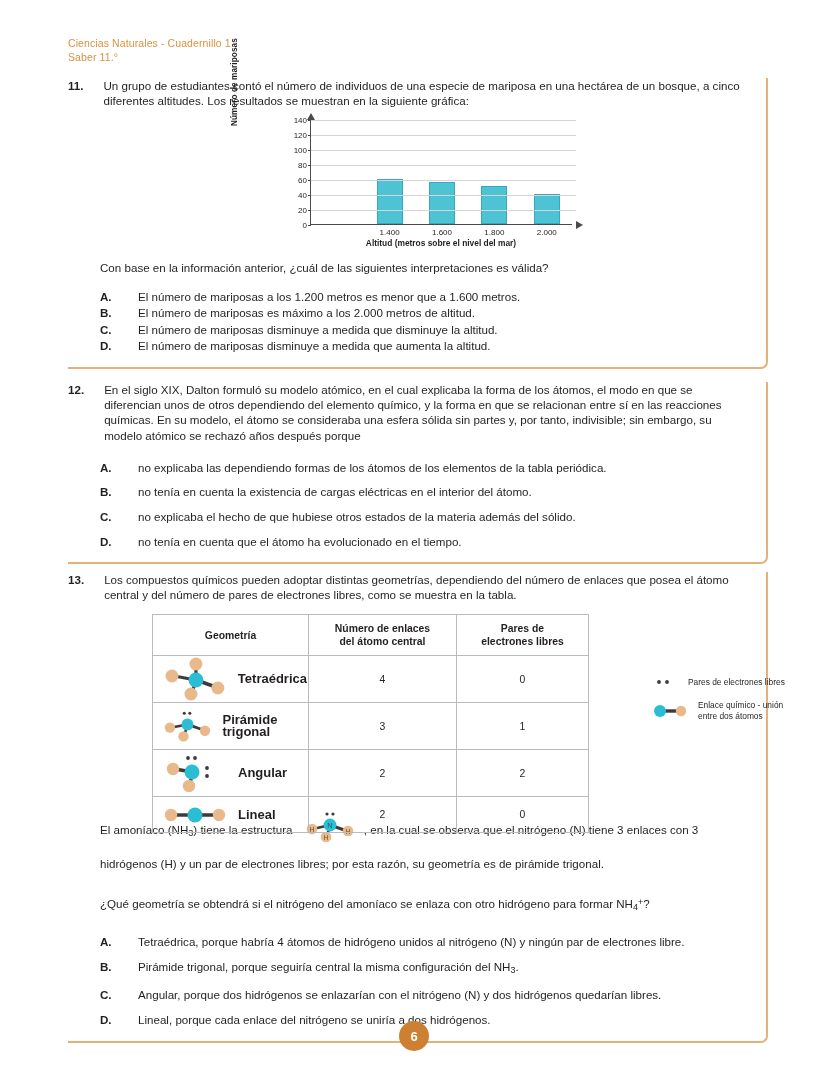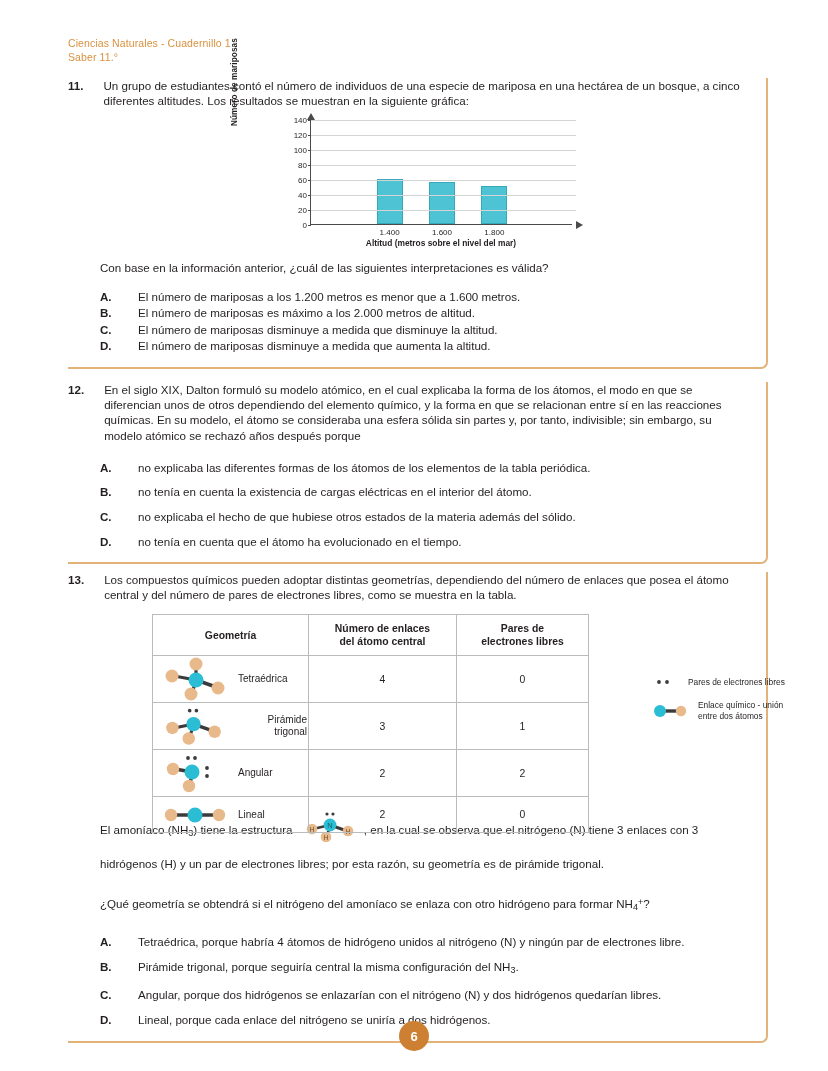--- a/index.html
+++ b/index.html
@@ -104,21 +104,21 @@
     font-size: 10.4px;
     text-align: center;
     vertical-align: middle;
   }
   table.geo th { font-weight: bold; padding: 7px 4px; line-height: 13px; }
   table.geo td { height: 36px; }
   table.geo col.c1 { width: 156px; }
   table.geo col.c2 { width: 148px; }
   table.geo col.c3 { width: 132px; }
   .geo-cell { display: flex; align-items: center; gap: 4px; padding-left: 4px; }
-  .geo-name { font-size: 10px; text-align: right; line-height: 12.4px; }
+  .geo-name { font-size: 13px; text-align: left; line-height: 12.4px; font-weight: bold; }
 
   .legend { position: absolute; left: 500px; top: 62px; width: 215px; }
   .legend-row { display: flex; align-items: center; gap: 10px; margin-bottom: 12px; }
   .legend-text { font-size: 8.4px; line-height: 10.4px; }
 
   
   .ammonia-para {
     font-size: 11.6px; line-height: 26px;
     margin-left: 32px; margin-top: 14px;
   }
@@ -161,20 +161,24 @@
                 <div class="bar" title="1.400: 61" style="height: 45.75px; background: rgb(78, 195, 212);"></div>
                 <div class="xtick">1.400</div>
               </div>
               <div class="bar-slot" style="left: 104.8px; width: 52.4px;">
                 <div class="bar" title="1.600: 57" style="height: 42.75px; background: rgb(78, 195, 212);"></div>
                 <div class="xtick">1.600</div>
               </div>
               <div class="bar-slot" style="left: 157.2px; width: 52.4px;">
                 <div class="bar" title="1.800: 51" style="height: 38.25px; background: rgb(78, 195, 212);"></div>
                 <div class="xtick">1.800</div>
+              </div>
+              <div class="bar-slot" style="left: 209.6px; width: 52.4px;">
+                <div class="bar" title="2.000: 41" style="height: 30.75px; background: rgb(78, 195, 212);"></div>
+                <div class="xtick">2.000</div>
               </div>
             </div>
         <div class="ytick" style="top: 105px;">0</div>
             <div class="ytickmark" style="top: 105px;"></div>
             <div class="gridline" style="top: 90px;"></div>
             <div class="ytick" style="top: 90px;">20</div>
             <div class="ytickmark" style="top: 90px;"></div>
             <div class="gridline" style="top: 75px;"></div>
             <div class="ytick" style="top: 75px;">40</div>
             <div class="ytickmark" style="top: 75px;"></div>
@@ -221,21 +225,21 @@
   </div>
 
   <div class="question" style="top:382px;">
     <div class="q-body">
       <div class="q-num">12.</div>
       <div class="q-text">En el siglo XIX, Dalton formuló su modelo atómico, en el cual explicaba la forma de los átomos, el modo en que se diferencian unos de otros dependiendo del elemento químico, y la forma en que se relacionan entre sí en las reacciones químicas. En su modelo, el átomo se consideraba una esfera sólida sin partes y, por tanto, indivisible; sin embargo, su modelo atómico se rechazó años después porque</div>
     </div>
     <div class="options" style="margin-top:17px;">
       <div class="option spaced">
         <span class="opt-letter">A.</span>
-        <span class="opt-text">no explicaba las diferentes formas de los átomos de los elementos de la tabla periódica.</span>
+        <span class="opt-text">no explicaba las dependiendo formas de los átomos de los elementos de la tabla periódica.</span>
       </div>
       <div class="option spaced">
         <span class="opt-letter">B.</span>
         <span class="opt-text">no tenía en cuenta la existencia de cargas eléctricas en el interior del átomo.</span>
       </div>
       <div class="option spaced">
         <span class="opt-letter">C.</span>
         <span class="opt-text">no explicaba el hecho de que hubiese otros estados de la materia además del sólido.</span>
       </div>
       <div class="option">

